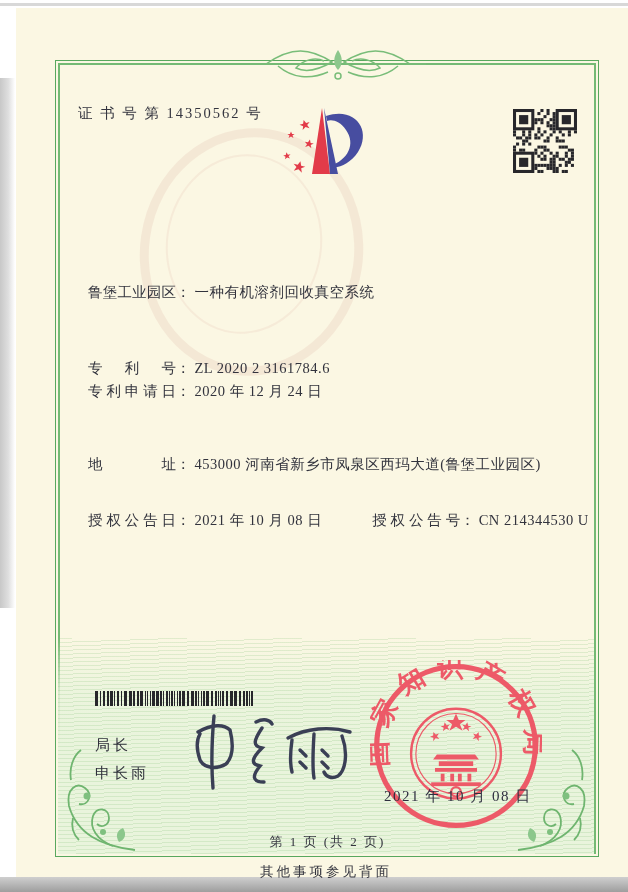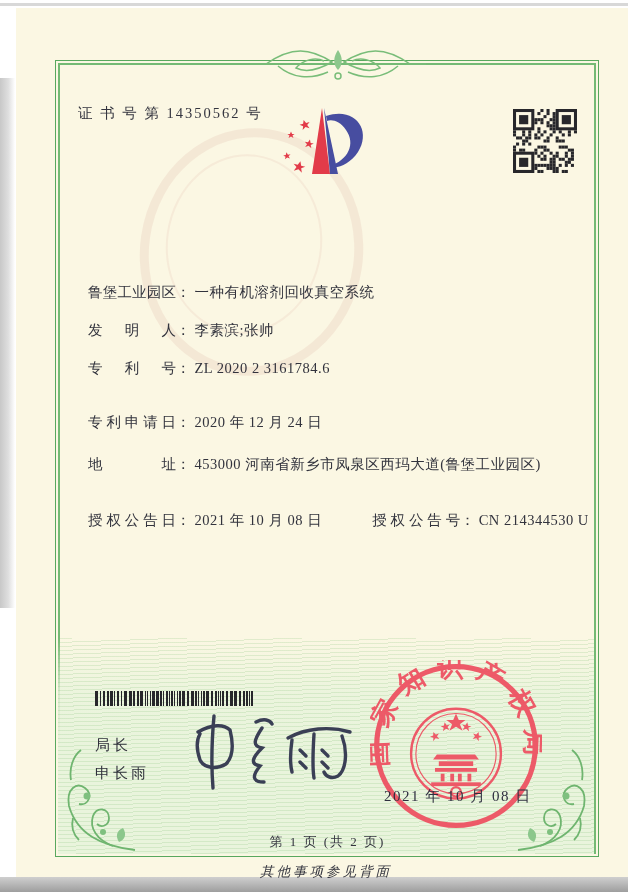--- a/index.html
+++ b/index.html
@@ -48,21 +48,21 @@
   
   .comm-title{position:absolute;left:79px;top:728px;font-size:15px;letter-spacing:3px;color:#2e2f3a;}
   .comm-name{position:absolute;left:79px;top:756px;font-size:15px;letter-spacing:3px;color:#2e2f3a;}
   .autograph{position:absolute;left:168px;top:700px;}
   
   .seal{position:absolute;left:354px;top:652px;opacity:.93;}
   .seal-date{position:absolute;left:368px;top:779px;font-size:15px;letter-spacing:1.5px;color:#2f3040;z-index:5;}
   .page-info{position:absolute;left:39px;top:825px;width:545px;text-align:center;
     font-size:13px;letter-spacing:2px;color:#34353f;}
   .back-note{position:absolute;left:39px;top:855px;width:542px;text-align:center;
-    font-size:13.5px;letter-spacing:3px;color:#33343e;font-style:italic;}
+    font-size:13.5px;letter-spacing:3px;color:#33343e;}
   .logo{position:absolute;left:264px;top:96px;}
   .qr{position:absolute;left:497px;top:101px;}
   .ornament-top{position:absolute;left:232px;top:30px;}
   .flourish-bl{position:absolute;left:43px;top:736px;}
   .flourish-br{position:absolute;left:498px;top:736px;transform:scaleX(-1);}
 </style>
 </head>
 <body>
 
 <div class="scan-top-line"></div>
@@ -258,27 +258,24 @@
       <rect x="39" y="60" width="3" height="3" fill="#27272b"></rect>
       <rect x="42" y="60" width="3" height="3" fill="#27272b"></rect>
       <rect x="48" y="60" width="3" height="3" fill="#27272b"></rect>
       <rect x="51" y="60" width="3" height="3" fill="#27272b"></rect>
     </svg>
 
 
   <div class="field-row" style="top:275px">
     <span class="field-label">鲁堡工业园区</span><span class="field-colon">：</span><span class="field-value">一种有机溶剂回收真空系统</span>
   </div>
-  <div class="field-row" style="top:313px">
-    <span class="field-label">发明人</span><span class="field-colon">：</span><span class="field-value">李素滨;张帅</span>
-  </div>
   <div class="field-row" style="top:351px">
     <span class="field-label">专利号</span><span class="field-colon">：</span><span class="field-value">ZL 2020 2 3161784.6</span>
   </div>
-  <div class="field-row" style="top:405px">
+  <div class="field-row" style="top:374px">
     <span class="field-label">专利申请日</span><span class="field-colon">：</span><span class="field-value">2020 年 12 月 24 日</span>
   </div>
   <div class="field-row" style="top:447px">
     <span class="field-label">地址</span><span class="field-colon">：</span><span class="field-value">453000 河南省新乡市凤泉区西玛大道(鲁堡工业园区)</span>
   </div>
   <div class="field-row" style="top:503px">
     <span class="field-label">授权公告日</span><span class="field-colon">：</span><span class="field-value">2021 年 10 月 08 日</span><span class="field-label grant-second">授权公告号</span><span class="field-colon">：</span><span class="field-value">CN 214344530 U</span>
   </div>
 
 

